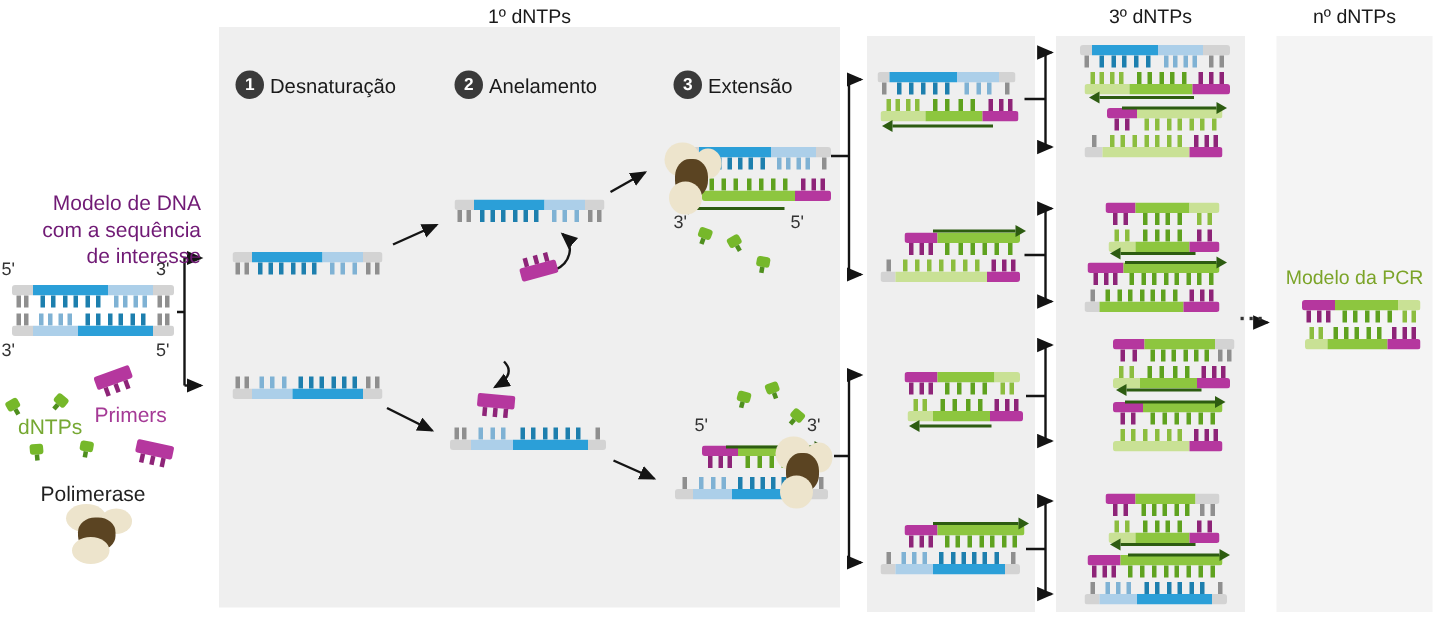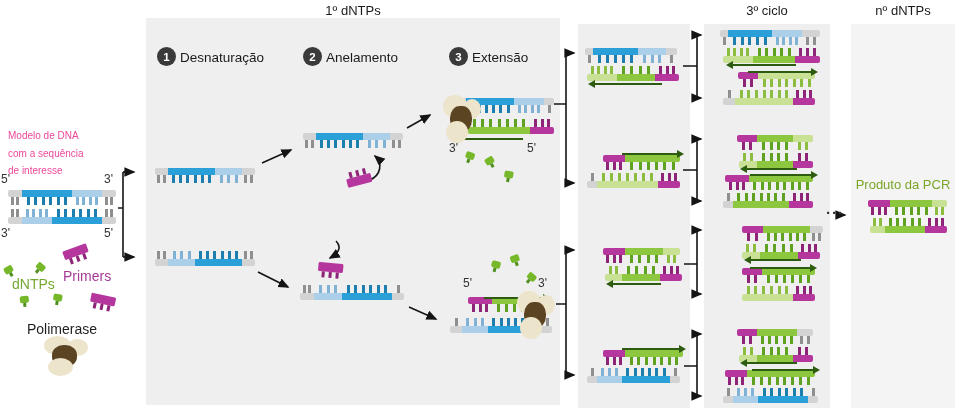--- a/index.html
+++ b/index.html
@@ -2,21 +2,21 @@
 <html><head>
 <meta charset="utf-8">
 <style>
   html,body{margin:0;padding:0;background:#fff;}
   .canvas{position:relative;width:960px;height:411px;background:#fff;overflow:hidden;
           font-family:"Liberation Sans",sans-serif;}
   .panel{position:absolute;background:#EFEFEF;z-index:0;}
   .panel.lighter{background:#F4F4F4;}
   .t{position:absolute;color:#1a1a1a;z-index:9;white-space:nowrap;}
   .cycle-title{font-size:13px;text-align:center;}
-  .dna-label{font-size:10px;line-height:17.5px;color:#ec4899;text-align:left;white-space:normal;}
+  .dna-label{font-size:14px;line-height:17.5px;color:#701a75;text-align:right;white-space:normal;}
   .prime{font-size:12px;color:#333;}
   .badge{position:absolute;width:19px;height:19px;border-radius:50%;background:#3A3A3A;color:#fff;
          font-size:11.5px;font-weight:bold;display:flex;align-items:center;justify-content:center;z-index:9;}
   .step-label{font-size:13.5px;}
   .green-label{color:#76A832;font-size:14px;}
   .magenta-label{color:#A53A96;font-size:14px;}
   .dark-label{color:#1f1f1f;font-size:14px;}
   .product-label{color:#7BA428;font-size:13px;text-align:center;}
   .ellipsis{font-size:15px;font-weight:bold;color:#333;letter-spacing:1px;}
   svg.connectors{position:absolute;left:0;top:0;z-index:2;pointer-events:none;}
@@ -114,38 +114,38 @@
   </div>
   <div class="t prime" style="left:1px;top:172px;">5'</div>
   <div class="t prime" style="left:104px;top:172px;">3'</div>
   <div class="t prime" style="left:1px;top:226px;">3'</div>
   <div class="t prime" style="left:104px;top:226px;">5'</div>
   <div class="t green-label" style="left:12px;top:276px;">dNTPs</div>
   <div class="t magenta-label" style="left:63px;top:268px;">Primers</div>
   <div class="t dark-label" style="left:27px;top:321px;">Polimerase</div>
 
   <div class="t cycle-title" style="left:146px;top:3px;width:414px;">1º dNTPs</div>
-  <div class="t cycle-title" style="left:704px;top:3px;width:126px;">3º ciclo</div>
+  <div class="t cycle-title" style="left:704px;top:3px;width:126px;">3º dNTPs</div>
   <div class="t cycle-title" style="left:851px;top:3px;width:104px;">nº dNTPs</div>
 
   <div class="badge" style="left:157px;top:47px;">1</div>
   <div class="t step-label" style="left:180px;top:50px;">Desnaturação</div>
   <div class="badge" style="left:303px;top:47px;">2</div>
   <div class="t step-label" style="left:326px;top:50px;">Anelamento</div>
   <div class="badge" style="left:449px;top:47px;">3</div>
   <div class="t step-label" style="left:472px;top:50px;">Extensão</div>
 
   <div class="t prime" style="left:449px;top:141px;">3'</div>
   <div class="t prime" style="left:527px;top:141px;">5'</div>
   <div class="t prime" style="left:463px;top:276px;">5'</div>
   <div class="t prime" style="left:538px;top:276px;">3'</div>
 
   <div class="t ellipsis" style="left:826px;top:204px;">···</div>
 
-  <div class="t product-label" style="left:849px;top:177px;width:108px;">Produto da PCR</div>
+  <div class="t product-label" style="left:849px;top:177px;width:108px;">Modelo da PCR</div>
 
   <div id="diagram-layer">
       <div class="strand down" style="left: 8px; top: 190px; width: 108px;">
         <div class="backbone">
           <div class="seg" style="width: 14px; background: rgb(211, 211, 211);"></div>
           <div class="seg" style="width: 50px; background: rgb(43, 159, 216);"></div>
           <div class="seg" style="width: 30px; background: rgb(172, 207, 233);"></div>
           <div class="seg" style="width: 14px; background: rgb(211, 211, 211);"></div>
         </div>
         <div class="teethrow">

